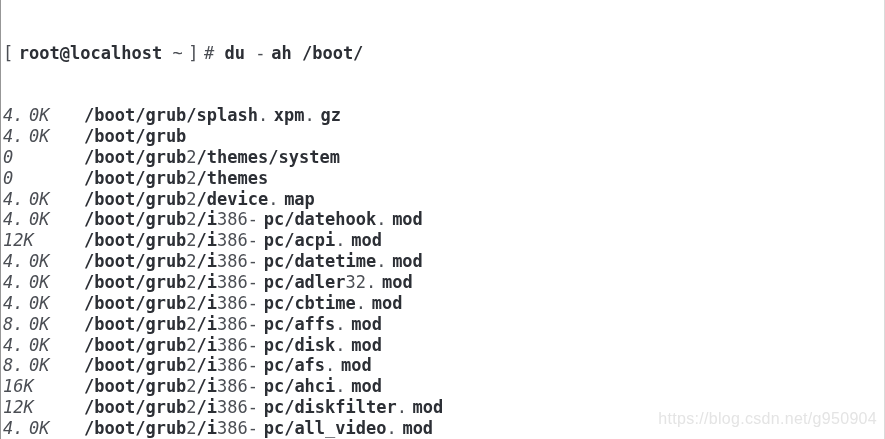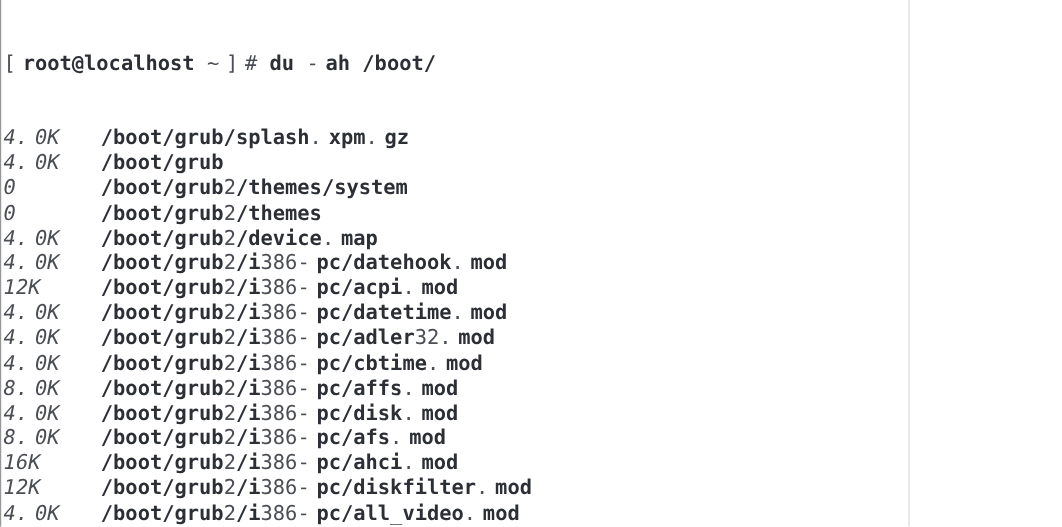--- a/index.html
+++ b/index.html
@@ -10,21 +10,21 @@
     --border-right:#dadada;
     --watermark:#e4e4e4;
   }
   html,body{margin:0;padding:0;}
   body{
     width:885px;height:439px;overflow:hidden;background:var(--bg);
     font-family:"DejaVu Sans Mono", monospace;
   }
   .terminal{
     position:relative;box-sizing:border-box;
-    width:758px;height:439px;
+    width:885px;height:439px;
     background:var(--bg);
     border-left:1px solid var(--border-left);
     border-right:1px solid var(--border-right);
     padding:1px 0 0 2px;
     overflow:hidden;
   }
   .term-screen{
     font-size:17px;
     line-height:20.85px;
     white-space:pre;
@@ -47,13 +47,14 @@
   }
 </style>
 </head>
 <body>
 
 <div class="terminal">
   <div class="term-screen">
     <div class="term-row"><span class="styled"><span class="ch-p">[</span><span class="ch-b">root@localhost</span><span class="ch-n"> </span><span class="ch-p">~]</span><span class="ch-n">#</span></span><span class="styled"><span class="ch-n"> </span><span class="ch-b">du</span><span class="ch-n"> </span><span class="ch-p">-</span><span class="ch-b">ah</span><span class="ch-n"> </span><span class="ch-b">/boot/</span></span></div>
     <div id="du-rows"><div class="term-row"><span class="size-col styled"><span class="ch-n">4</span><span class="ch-p">.</span><span class="ch-n">0K</span></span><span class="styled"><span class="ch-b">/boot/grub/splash</span><span class="ch-p">.</span><span class="ch-b">xpm</span><span class="ch-p">.</span><span class="ch-b">gz</span></span></div><div class="term-row"><span class="size-col styled"><span class="ch-n">4</span><span class="ch-p">.</span><span class="ch-n">0K</span></span><span class="styled"><span class="ch-b">/boot/grub</span></span></div><div class="term-row"><span class="size-col styled"><span class="ch-n">0</span></span><span class="styled"><span class="ch-b">/boot/grub</span><span class="ch-n">2</span><span class="ch-b">/themes/system</span></span></div><div class="term-row"><span class="size-col styled"><span class="ch-n">0</span></span><span class="styled"><span class="ch-b">/boot/grub</span><span class="ch-n">2</span><span class="ch-b">/themes</span></span></div><div class="term-row"><span class="size-col styled"><span class="ch-n">4</span><span class="ch-p">.</span><span class="ch-n">0K</span></span><span class="styled"><span class="ch-b">/boot/grub</span><span class="ch-n">2</span><span class="ch-b">/device</span><span class="ch-p">.</span><span class="ch-b">map</span></span></div><div class="term-row"><span class="size-col styled"><span class="ch-n">4</span><span class="ch-p">.</span><span class="ch-n">0K</span></span><span class="styled"><span class="ch-b">/boot/grub</span><span class="ch-n">2</span><span class="ch-b">/i</span><span class="ch-n">386</span><span class="ch-p">-</span><span class="ch-b">pc/datehook</span><span class="ch-p">.</span><span class="ch-b">mod</span></span></div><div class="term-row"><span class="size-col styled"><span class="ch-n">12K</span></span><span class="styled"><span class="ch-b">/boot/grub</span><span class="ch-n">2</span><span class="ch-b">/i</span><span class="ch-n">386</span><span class="ch-p">-</span><span class="ch-b">pc/acpi</span><span class="ch-p">.</span><span class="ch-b">mod</span></span></div><div class="term-row"><span class="size-col styled"><span class="ch-n">4</span><span class="ch-p">.</span><span class="ch-n">0K</span></span><span class="styled"><span class="ch-b">/boot/grub</span><span class="ch-n">2</span><span class="ch-b">/i</span><span class="ch-n">386</span><span class="ch-p">-</span><span class="ch-b">pc/datetime</span><span class="ch-p">.</span><span class="ch-b">mod</span></span></div><div class="term-row"><span class="size-col styled"><span class="ch-n">4</span><span class="ch-p">.</span><span class="ch-n">0K</span></span><span class="styled"><span class="ch-b">/boot/grub</span><span class="ch-n">2</span><span class="ch-b">/i</span><span class="ch-n">386</span><span class="ch-p">-</span><span class="ch-b">pc/adler</span><span class="ch-n">32</span><span class="ch-p">.</span><span class="ch-b">mod</span></span></div><div class="term-row"><span class="size-col styled"><span class="ch-n">4</span><span class="ch-p">.</span><span class="ch-n">0K</span></span><span class="styled"><span class="ch-b">/boot/grub</span><span class="ch-n">2</span><span class="ch-b">/i</span><span class="ch-n">386</span><span class="ch-p">-</span><span class="ch-b">pc/cbtime</span><span class="ch-p">.</span><span class="ch-b">mod</span></span></div><div class="term-row"><span class="size-col styled"><span class="ch-n">8</span><span class="ch-p">.</span><span class="ch-n">0K</span></span><span class="styled"><span class="ch-b">/boot/grub</span><span class="ch-n">2</span><span class="ch-b">/i</span><span class="ch-n">386</span><span class="ch-p">-</span><span class="ch-b">pc/affs</span><span class="ch-p">.</span><span class="ch-b">mod</span></span></div><div class="term-row"><span class="size-col styled"><span class="ch-n">4</span><span class="ch-p">.</span><span class="ch-n">0K</span></span><span class="styled"><span class="ch-b">/boot/grub</span><span class="ch-n">2</span><span class="ch-b">/i</span><span class="ch-n">386</span><span class="ch-p">-</span><span class="ch-b">pc/disk</span><span class="ch-p">.</span><span class="ch-b">mod</span></span></div><div class="term-row"><span class="size-col styled"><span class="ch-n">8</span><span class="ch-p">.</span><span class="ch-n">0K</span></span><span class="styled"><span class="ch-b">/boot/grub</span><span class="ch-n">2</span><span class="ch-b">/i</span><span class="ch-n">386</span><span class="ch-p">-</span><span class="ch-b">pc/afs</span><span class="ch-p">.</span><span class="ch-b">mod</span></span></div><div class="term-row"><span class="size-col styled"><span class="ch-n">16K</span></span><span class="styled"><span class="ch-b">/boot/grub</span><span class="ch-n">2</span><span class="ch-b">/i</span><span class="ch-n">386</span><span class="ch-p">-</span><span class="ch-b">pc/ahci</span><span class="ch-p">.</span><span class="ch-b">mod</span></span></div><div class="term-row"><span class="size-col styled"><span class="ch-n">12K</span></span><span class="styled"><span class="ch-b">/boot/grub</span><span class="ch-n">2</span><span class="ch-b">/i</span><span class="ch-n">386</span><span class="ch-p">-</span><span class="ch-b">pc/diskfilter</span><span class="ch-p">.</span><span class="ch-b">mod</span></span></div><div class="term-row"><span class="size-col styled"><span class="ch-n">4</span><span class="ch-p">.</span><span class="ch-n">0K</span></span><span class="styled"><span class="ch-b">/boot/grub</span><span class="ch-n">2</span><span class="ch-b">/i</span><span class="ch-n">386</span><span class="ch-p">-</span><span class="ch-b">pc/all</span><span class="ch-n">_</span><span class="ch-b">video</span><span class="ch-p">.</span><span class="ch-b">mod</span></span></div><div class="term-row"><span class="size-col styled"><span class="ch-n">4</span><span class="ch-p">.</span><span class="ch-n">0K</span></span><span class="styled"><span class="ch-b">/boot/grub</span><span class="ch-n">2</span><span class="ch-b">/i</span><span class="ch-n">386</span><span class="ch-p">-</span><span class="ch-b">pc/aout</span><span class="ch-p">.</span><span class="ch-b">mod</span></span></div></div>
   </div>
+  <div class="watermark">https://blog.csdn.net/g950904</div>
 </div>
 
 </body></html>

